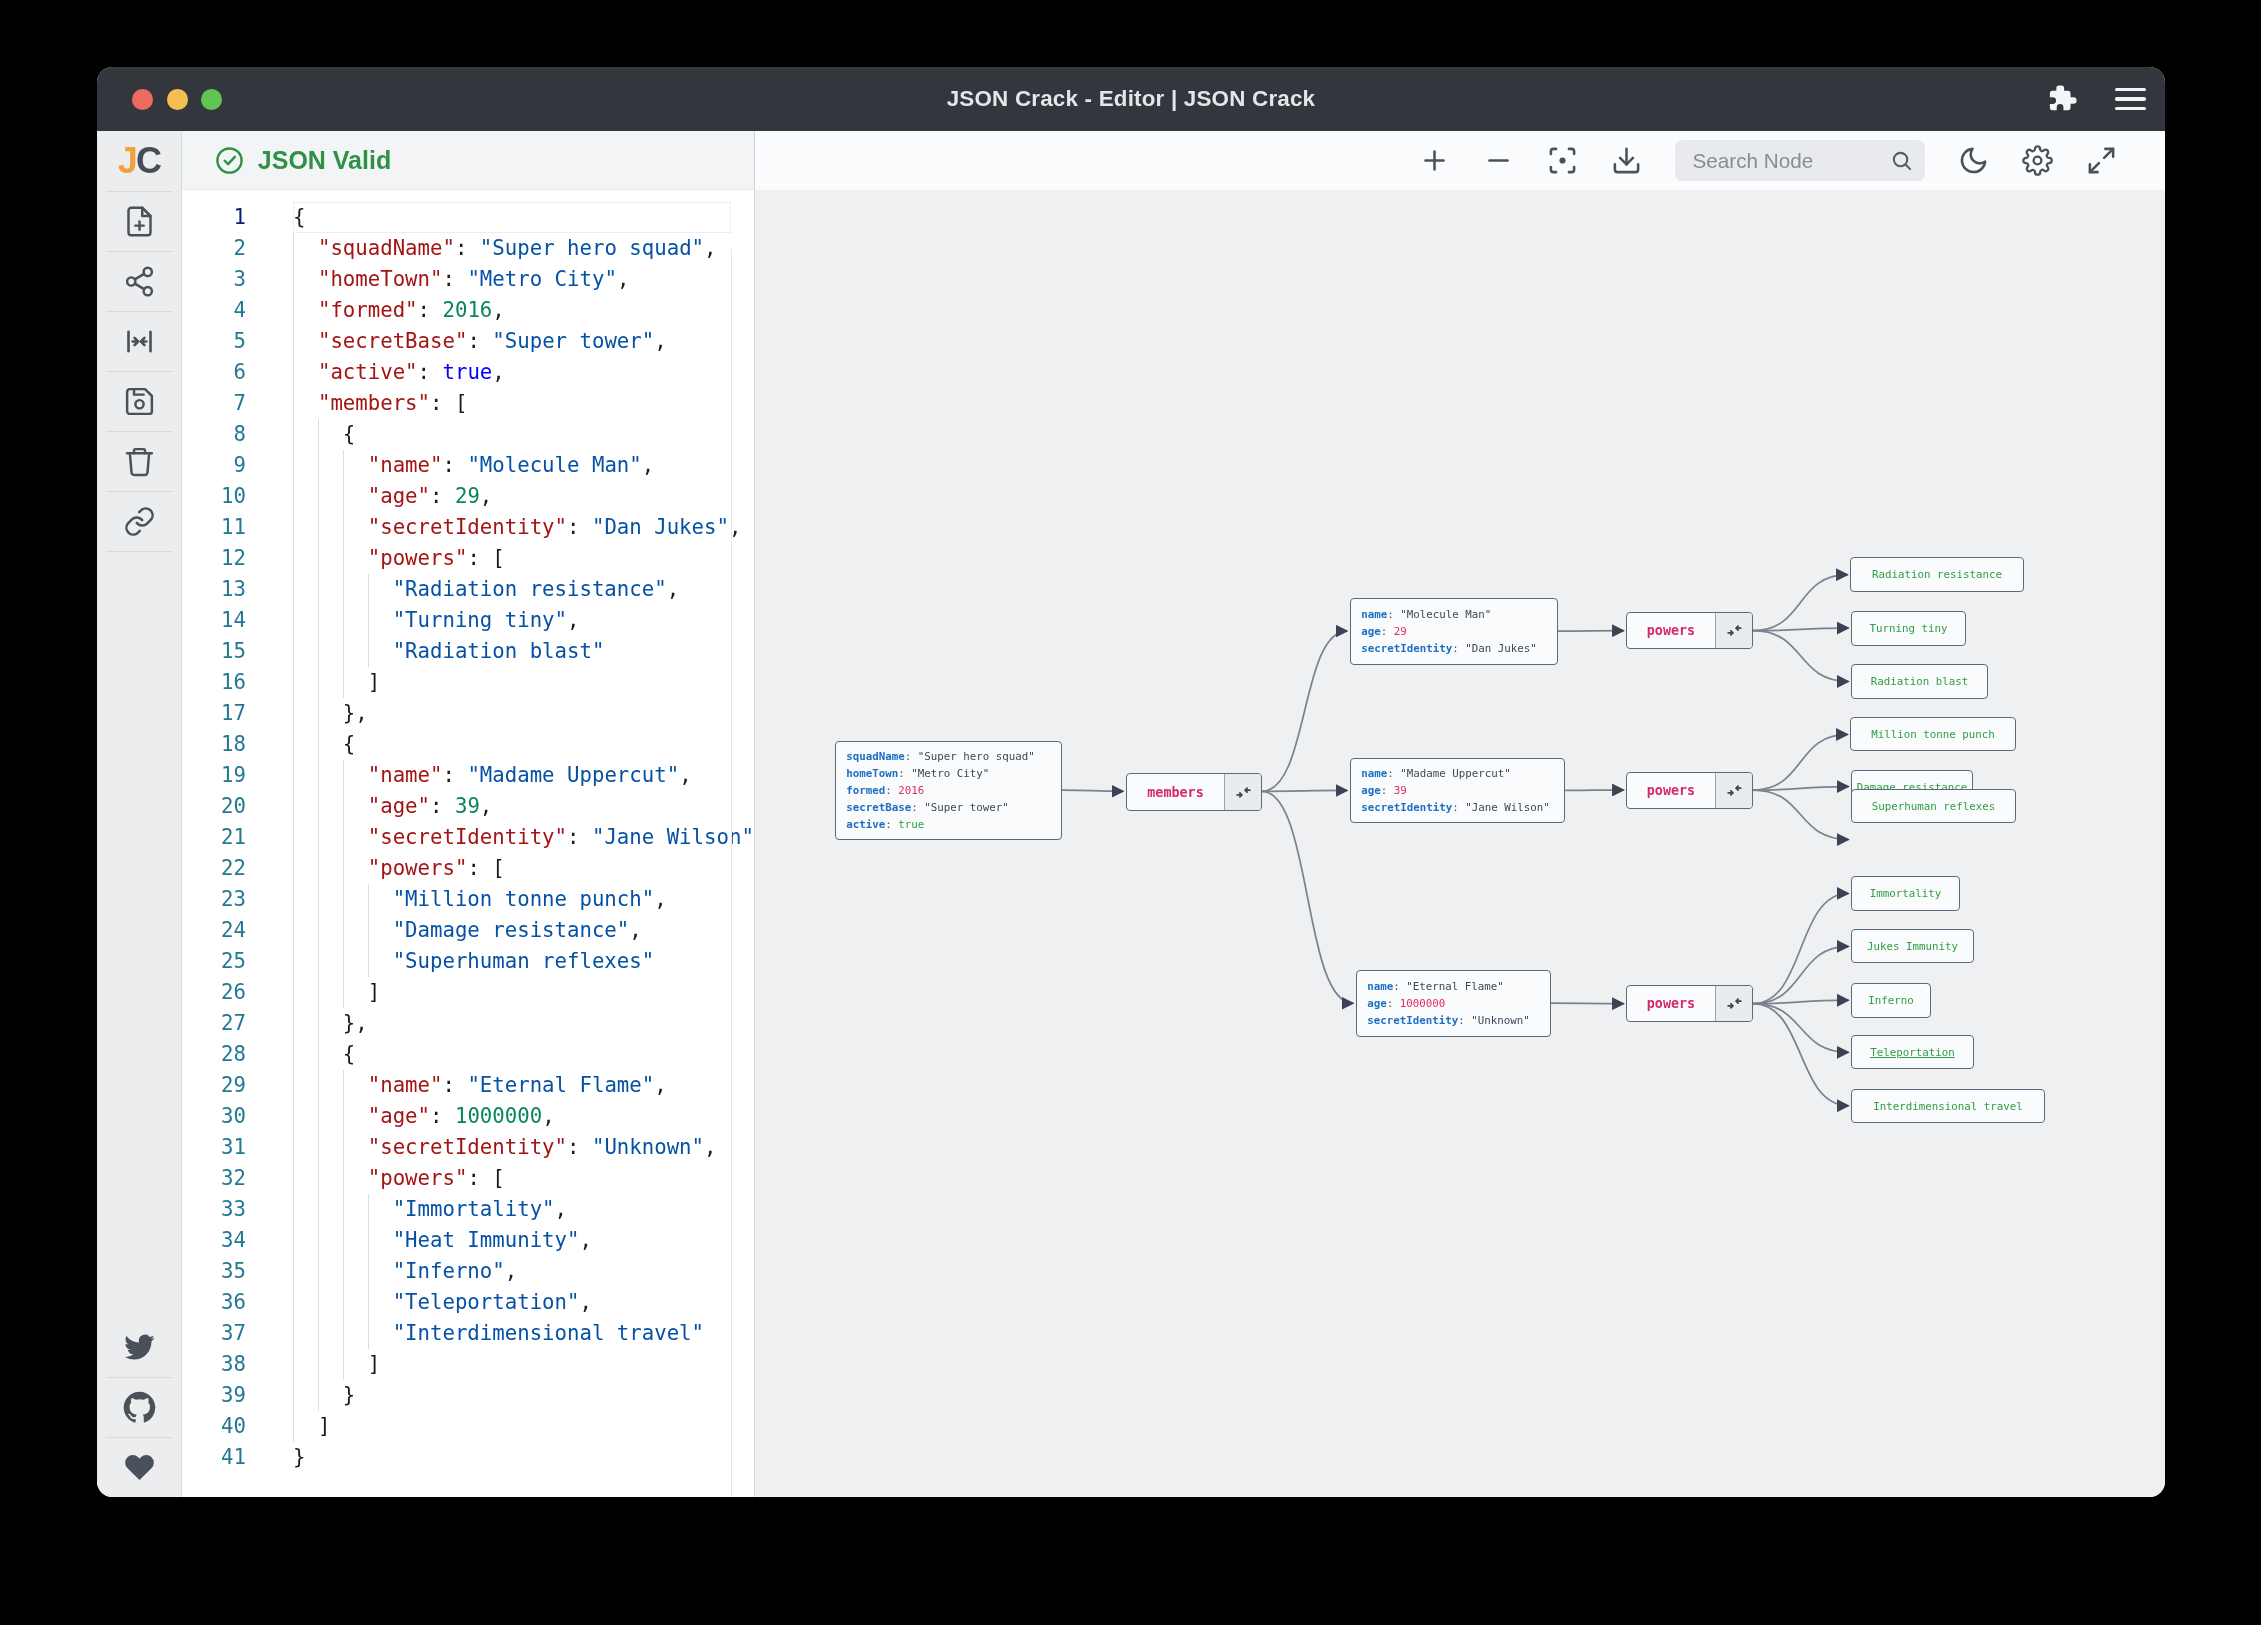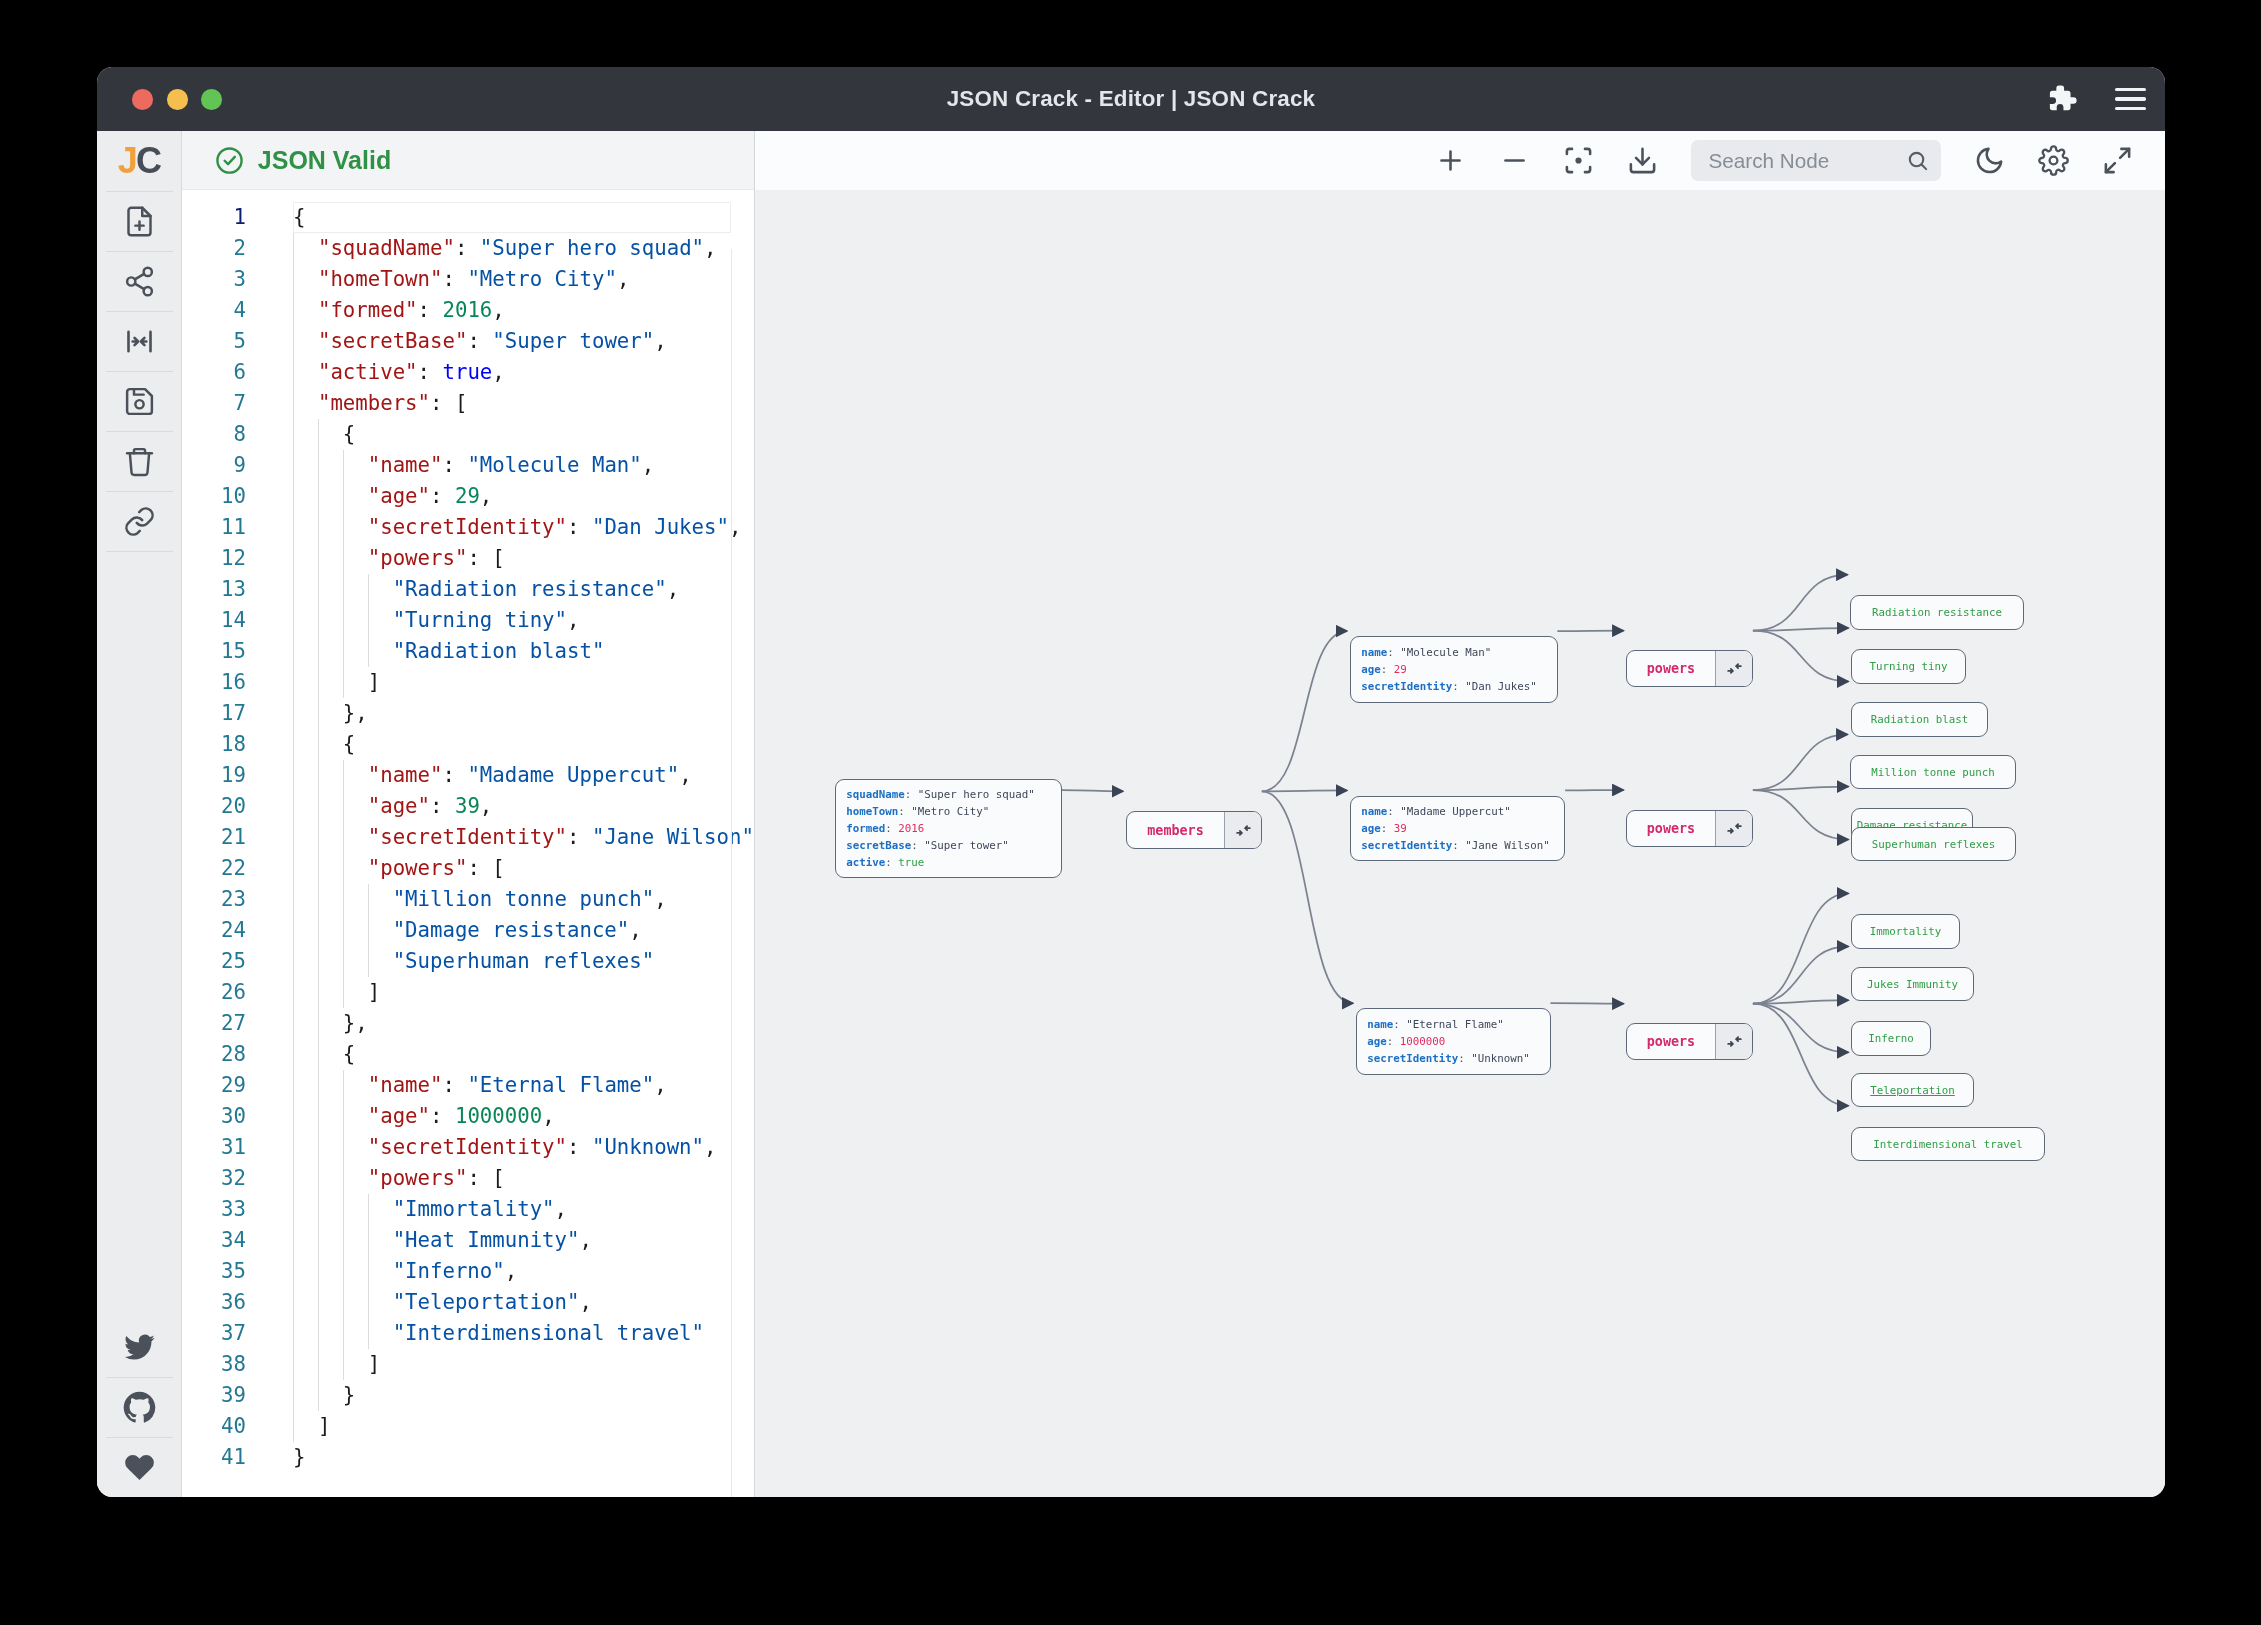--- a/index.html
+++ b/index.html
@@ -37,30 +37,30 @@
   .ln-active{color:#0b216f;}
   .code{position:relative;flex:1;padding-top:12px;box-sizing:border-box;overflow:hidden;}
   .curline{position:absolute;left:0;top:12px;width:438px;height:31px;border:1.7px solid #ededed;box-sizing:border-box;pointer-events:none;}
   .cl{position:relative;height:31px;line-height:31px;white-space:pre;}
   .cl .ig{position:absolute;top:0;bottom:0;width:0.9px;background:#dadde0;}
   .tk-p{color:#1b1b1b;} .tk-k{color:#a31515;} .tk-s{color:#0451a5;} .tk-n{color:#098658;} .tk-b{color:#0000ff;}
   .sb-line{position:absolute;left:549px;top:59px;bottom:0;width:0.9px;background:#e8e8e8;}
   .ed-vdiv{position:absolute;right:0;top:0;bottom:0;width:0.9px;background:#d4d7da;z-index:5;}
   
   .graph-col{flex:1;position:relative;display:flex;flex-direction:column;}
-  .g-toolbar{height:59px;background:#fbfcfd;display:flex;align-items:center;justify-content:flex-end;gap:33px;padding-right:32px;box-sizing:border-box;flex:none;}
+  .g-toolbar{height:59px;background:#fbfcfd;display:flex;align-items:center;justify-content:flex-end;gap:33px;padding-right:48px;box-sizing:border-box;flex:none;}
   .g-btn{width:31px;height:31px;color:#4b525c;cursor:pointer;flex:none;}
   .g-btn svg{width:31px;height:31px;display:block;}
   .searchbox{width:250px;height:41px;background:#e8eaed;border-radius:6.9px;display:flex;align-items:center;padding:0 12px 0 15.5px;box-sizing:border-box;}
   .searchbox input{flex:1;min-width:0;background:transparent;border:none;outline:none;font-size:20.7px;color:#3c424b;font-family:"Liberation Sans","DejaVu Sans",sans-serif;}
   .searchbox input::placeholder{color:#868d96;}
   .searchbox svg{width:23px;height:23px;color:#565d66;flex:none;}
   .canvas{position:relative;flex:1;background:#eef0f2;overflow:hidden;}
   #edges{position:absolute;left:0;top:0;}
-  .gnode{position:absolute;background:#fafbfc;border:1.7px solid #5f6879;border-radius:9px;box-sizing:border-box;font-family:"DejaVu Sans Mono","Liberation Mono",monospace;z-index:2;margin-top:38px;}
+  .gnode{position:absolute;background:#fafbfc;border:1.7px solid #5f6879;border-radius:4px;box-sizing:border-box;font-family:"DejaVu Sans Mono","Liberation Mono",monospace;z-index:2;}
   .gnode.object{display:flex;flex-direction:column;justify-content:center;padding:5.2px 10.3px;}
   .grow{font-size:10.8px;line-height:17px;white-space:pre;}
   .nk{color:#1c6fc4;font-weight:bold;}
   .ncl{color:#4b5568;}
   .vs{color:#3f4759;} .vn{color:#e02d60;} .vb{color:#2f9e44;}
   .gnode.parent{display:flex;align-items:stretch;padding:0;overflow:hidden;}
   .plabel{flex:1;display:flex;align-items:center;justify-content:center;font-size:13.4px;font-weight:bold;color:#d42a6b;}
   .pbtn{width:36px;flex:none;background:#e9ebee;border-left:0.9px solid #9aa1ab;display:flex;align-items:center;justify-content:center;cursor:pointer;}
   .pbtn svg{width:19px;height:19px;color:#3e4654;}
   .gnode.leaf{display:flex;align-items:center;justify-content:center;color:#2f9e44;font-size:10.8px;white-space:pre;}

